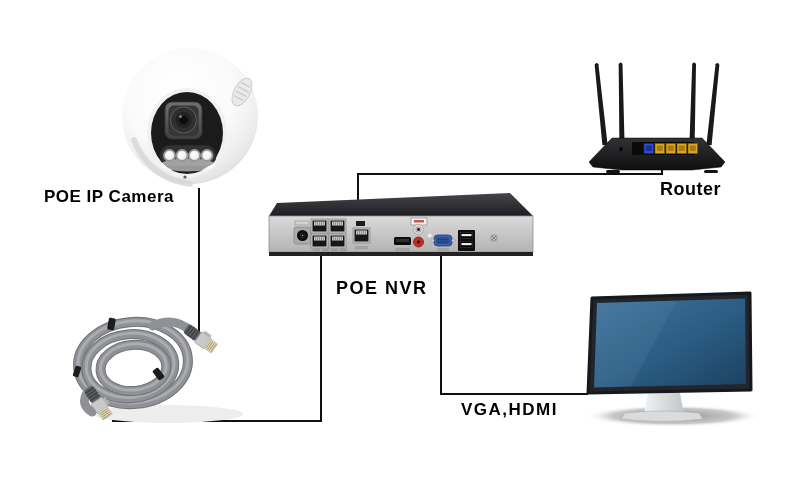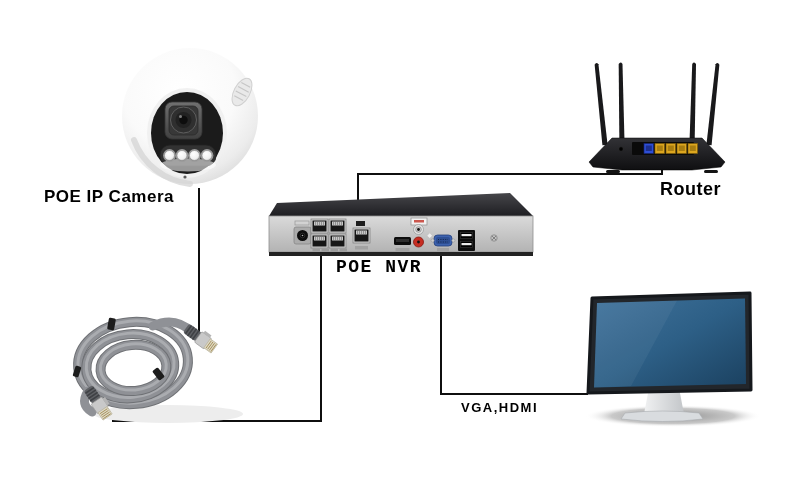--- a/index.html
+++ b/index.html
@@ -2,23 +2,23 @@
 <html><head>
 <meta charset="utf-8">
 <style>
   html,body{margin:0;padding:0;background:#ffffff;}
   .stage{position:relative;width:800px;height:491px;background:#ffffff;overflow:hidden;
          font-family:"Liberation Sans", sans-serif;}
   .abs{position:absolute;}
   .lbl{position:absolute;font-weight:bold;color:#000;white-space:nowrap;
        font-family:"Liberation Sans", sans-serif;}
   #lbl-camera{left:44px;top:187px;font-size:17px;letter-spacing:0.5px;}
-  #lbl-nvr{left:336px;top:257px;font-size:18px;letter-spacing:1.5px;font-family:Liberation Mono, monospace;}
+  #lbl-nvr{left:336px;top:278px;font-size:18px;letter-spacing:1.5px;}
   #lbl-router{left:660px;top:179px;font-size:18px;letter-spacing:0.5px;}
-  #lbl-monitor{left:461px;top:400px;font-size:13px;letter-spacing:1.5px;}
+  #lbl-monitor{left:461px;top:400px;font-size:17px;letter-spacing:1.5px;}
   svg{display:block;}
 </style>
 </head>
 <body>
 
 <div class="stage">
 
   <svg class="abs" style="left:0;top:0" width="800" height="491" viewBox="0 0 800 491">
     <polyline points="199,188 199,336" fill="none" stroke-width="2" stroke="#0f0f0f"></polyline>
     <polyline points="112,421 321,421 321,252" fill="none" stroke-width="2" stroke="#0f0f0f"></polyline>

